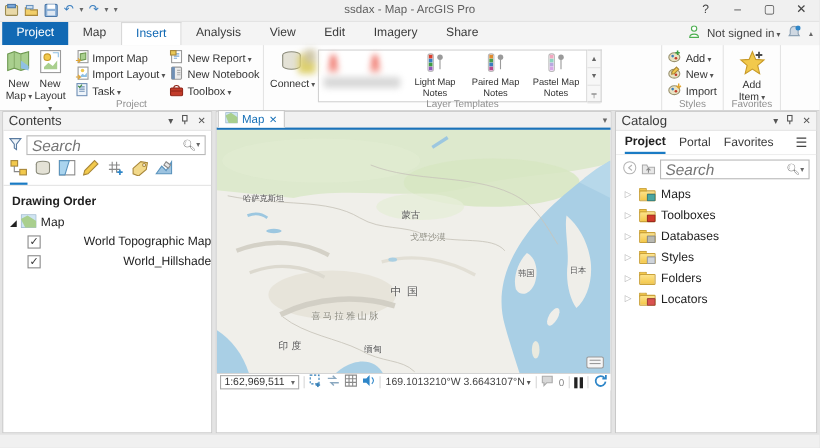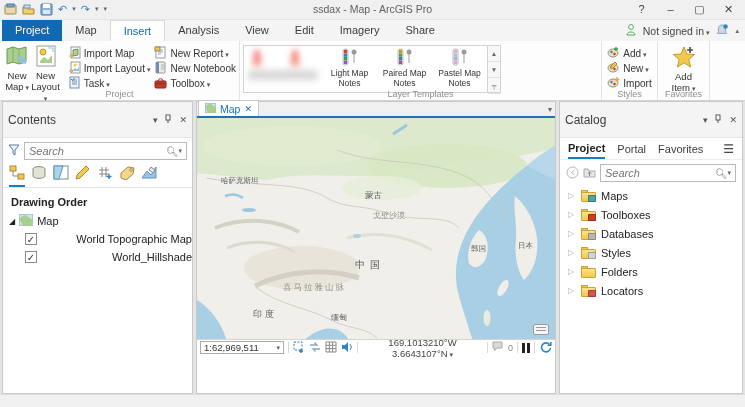--- a/index.html
+++ b/index.html
@@ -40,29 +40,29 @@
   .gal-blur { width:78px; position:relative; overflow:hidden; filter:blur(3px); }
   .cone { position:absolute; width:10px; height:16px; background:linear-gradient(#e8392b,#f7b0a8); clip-path:polygon(35% 0,65% 0,100% 100%,0 100%); top:4px; }
   .galscroll { width:13px; height:48px; margin-top:2px; border:1px solid #d2d2d2; border-left:none; background:#f7f7f7; display:flex; flex-direction:column; }
   .galscroll span { flex:1; text-align:center; font-size:6.5px; color:#666; border-bottom:1px solid #e2e2e2; line-height:15px; }
   .blurwrap { position:relative; }
   .blurpatch { position:absolute; filter:blur(3px); }
 
   
   #main { position:absolute; left:0; top:101px; width:745px; height:293px; background:#e4e4e4; }
   .panel { position:absolute; top:0; height:293px; background:#fff; border:1px solid #c9c9c9; }
-  .panelhead { height:36px; background:#f4f4f4; display:flex; align-items:center; padding:0 5px; border-bottom:1px solid #e6e6e6; }
+  .panelhead { height:17px; background:#f4f4f4; display:flex; align-items:center; padding:0 5px; border-bottom:1px solid #e6e6e6; }
   .panelhead .ptitle { flex:1; font-size:12px; color:#3b3b3b; }
   .panelhead .hicons { display:flex; gap:7px; align-items:center; color:#555; font-size:9px; }
 
   
   #contents { left:2px; width:191px; }
   .searchrow { display:flex; align-items:center; gap:4px; padding:4px 5px; }
   .searchbox { flex:1; height:18px; border:1px solid #b9b9b9; background:#fff; display:flex; align-items:center; padding:0 4px; }
-  .searchbox input { flex:1; border:none; outline:none; font-style:italic; font-size:11px; color:#777; background:transparent; width:50px; }
+  .searchbox input { flex:1; border:none; outline:none; font-style:italic; font-size:14px; color:#777; background:transparent; width:50px; }
   .mag { font-size:10px; color:#777; }
   .ctoolbar { display:flex; gap:6px; padding:2px 6px 0 6px; align-items:flex-end; border-bottom:1px solid #e4e4e4; height:24px; }
   .cticon { padding-bottom:3px; border-bottom:2px solid transparent; }
   .cticon.activeicon { border-bottom:2px solid #1a7bc4; }
   .dorder { font-weight:bold; font-size:11px; color:#222; padding:8px 8px 4px 8px; }
   .treerow { display:flex; align-items:center; gap:4px; height:18px; padding-left:6px; font-size:11px; color:#222; }
   .treerow.indent { padding-left:22px;justify-content:space-between; }
   .tri { font-size:8px; color:#222; }
   .cb { width:12px; height:12px; border:1px solid #8a8a8a; background:#fff; font-size:10px; line-height:11px; text-align:center; color:#333; }
   .cb[data-checked="true"]::after { content:"\2713"; }
@@ -73,21 +73,21 @@
   .viewtab { height:16px; background:#fff; border:1px solid #c8c8c8; border-bottom:none; display:flex; align-items:center; gap:4px; padding:0 6px; margin-left:1px; }
   .viewtab .vlabel { color:#1a72b8; font-size:10.5px; }
   .viewtab .vclose { color:#1a72b8; font-size:9px; }
   .viewtabs .stripcaret { position:absolute; right:3px; bottom:2px; font-size:8px; color:#666; }
   .maparea { position:relative; width:358px; height:221px; overflow:hidden; }
   .maplabel { position:absolute; color:#555; white-space:nowrap; text-shadow:0 0 2px #fff; }
   .phys { color:#8d8c80; }
   .attrib { position:absolute; right:6px; bottom:4px; width:16px; height:11px; background:#f5f5f5; border:1px solid #9a9a9a; border-radius:2px; }
   .attrib::before { content:""; display:block; margin:2px 2px 0 2px; height:1px; background:#9a9a9a; box-shadow:0 3px 0 #9a9a9a; }
   .mapstatus { height:16px; border-top:1px solid #d4d4d4; background:#fff; display:flex; align-items:center; padding:0 3px; gap:4px; }
-  .scalebox { width:84px; height:13px; border:1px solid #ababab; display:flex; align-items:center; justify-content:space-between; padding:0 3px; font-size:9.5px; color:#333; }
+  .scalebox { width:72px; height:13px; border:1px solid #ababab; display:flex; align-items:center; justify-content:space-between; padding:0 3px; font-size:9.5px; color:#333; }
   .vsep { width:1px; height:11px; background:#d8d8d8; }
   .coords { flex:1; text-align:center; font-size:9.5px; color:#444; }
   .msgzero { font-size:9px; color:#888; }
   .pausebars { display:flex; gap:2px; }
   .pausebars i { width:3px; height:10px; background:#222; }
 
   
   #catalog { left:559px; width:184px; }
   .cattabs { display:flex; align-items:center; gap:12px; padding:0 8px; height:22px; border-bottom:1px solid #eee; }
   .cattab { font-size:11px; color:#3b3b3b; padding:3px 0; }
@@ -243,20 +243,31 @@
               <path d="M4,5 c0,-3 5,-3 5,0" fill="none" stroke="#8e2418"></path>
               <rect x="1" y="7" width="11" height="1.5" fill="#a32d1e"></rect>
             </svg></span>
         <span class="drop">Toolbox</span>
       </div>
     </div>
     <div class="grouplabel">Project</div>
   </div>
 
   <div class="rgroup" style="width:362px;">
+    <div class="bigbtn blurwrap" style="width:46px;">
+      <span><svg width="24" height="22">
+            <ellipse cx="11" cy="5" rx="8" ry="3" fill="#e4e2d6" stroke="#8a8a7a"></ellipse>
+            <path d="M3,5 v10 c0,1.7 3.6,3 8,3 s8,-1.3 8,-3 v-10" fill="#e4e2d6" stroke="#8a8a7a"></path>
+          </svg></span>
+      <span class="blabel drop">Connect</span>
+      <span class="blurpatch" style="left:26px; top:0; width:22px; height:40px;"><svg width="22" height="40">
+            <rect x="2" y="6" width="16" height="18" rx="3" fill="#ddd06e"></rect>
+            <rect x="8" y="2" width="10" height="12" fill="#cfc7a8"></rect>
+          </svg></span>
+    </div>
     <div class="gallery">
       <div class="gal-blur">
         <span class="cone" style="left:8px;"></span>
         <span class="cone" style="left:46px;"></span>
         <span style="position:absolute; left:4px; top:24px; width:70px; height:10px; background:#d8d8d8; border-radius:3px;"></span>
       </div>
       <div class="gal-item">
         <span><svg width="20" height="18">
               <rect x="3" y="1" width="5" height="16" rx="2" fill="#fff" stroke="#bbb"></rect>
               <rect x="3.8" y="1.8" width="3.4" height="3.4" fill="#d8402e"></rect>

